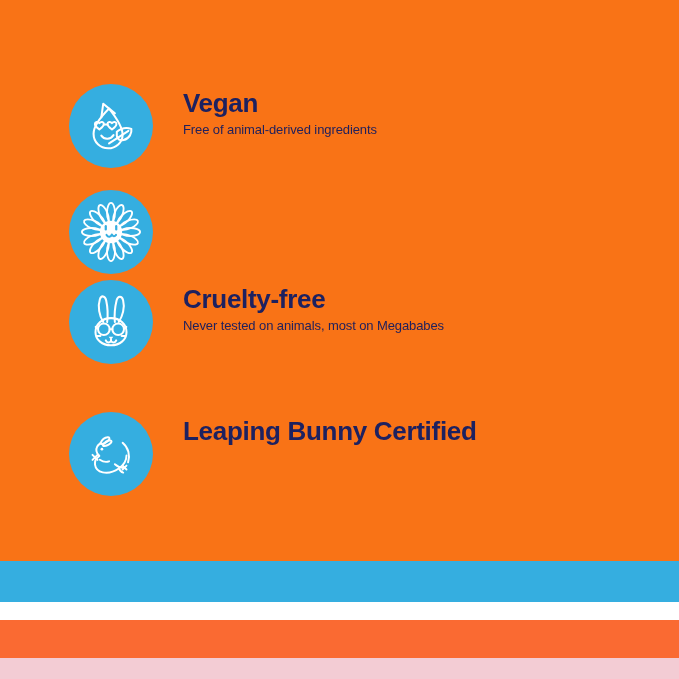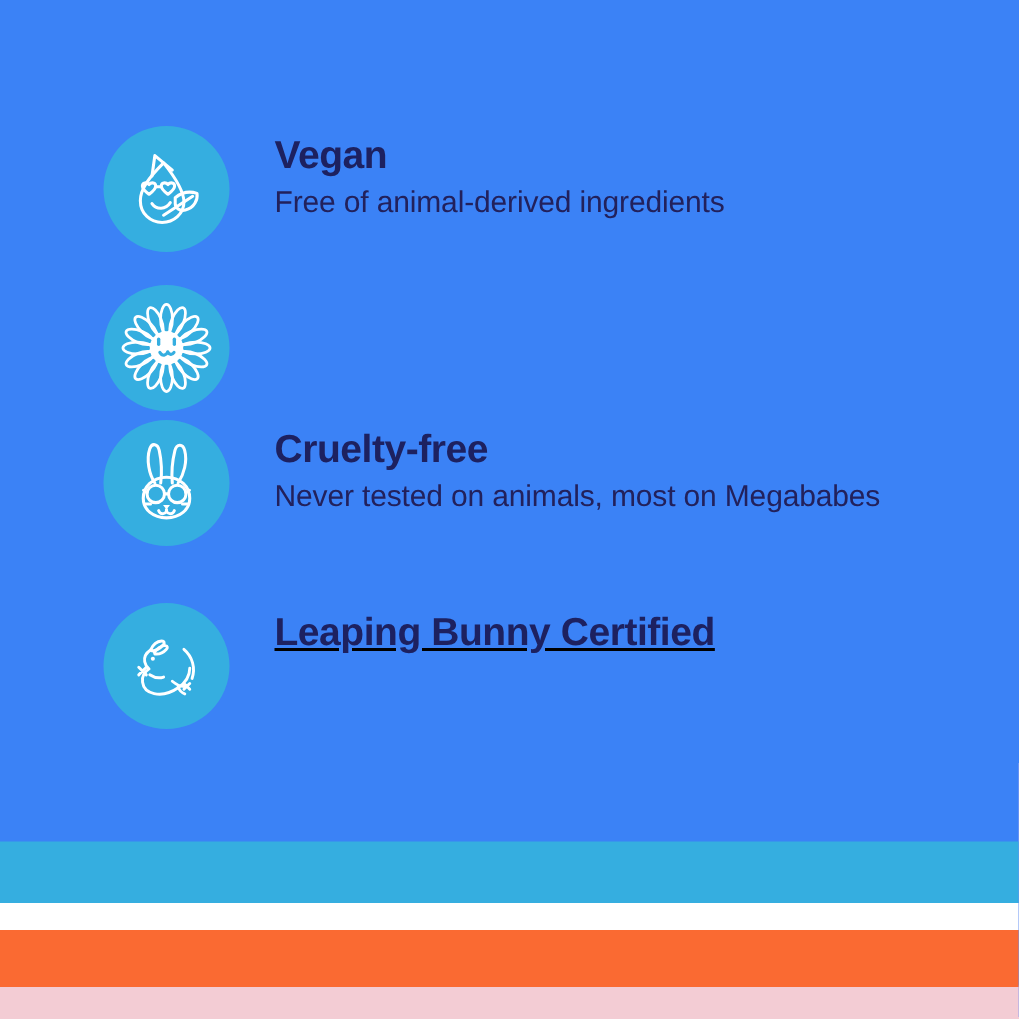--- a/index.html
+++ b/index.html
@@ -10,21 +10,21 @@
     width: 679px;
     height: 679px;
     overflow: hidden;
     font-family: "Liberation Sans", sans-serif;
     background: #f4c4e7;
   }
   #page {
     position: relative;
     width: 679px;
     height: 657px;
-    background: #3b82f6;
+    background: #f97316;
     box-sizing: border-box;
   }
 
   
   #features {
     position: absolute;
     left: 0;
     top: 0;
     width: 679px;
     height: 561px;
@@ -33,21 +33,21 @@
   .feature-row {
     position: absolute;
     left: 69px;
     display: flex;
     align-items: flex-start;
   }
 
   .feature-row[data-index="0"] { top: 84px; }
   .feature-row[data-index="1"] { top: 190px; }
   .feature-row[data-index="2"] { top: 280px; }
-  .feature-row[data-index="3"] { top: 402px; text-decoration: underline; }
+  .feature-row[data-index="3"] { top: 412px; }
 
   .icon-badge {
     width: 84px;
     height: 84px;
     border-radius: 50%;
     background: #35aee0;
     flex: 0 0 84px;
     display: flex;
     align-items: center;
     justify-content: center;
@@ -70,21 +70,21 @@
     font-size: 26px;
     line-height: 1.16;
     letter-spacing: -0.3px;
     margin: 0 0 3px 0;
     white-space: nowrap;
   }
 
   .feature-desc {
     color: #22215c;
     font-weight: 400;
-    font-size: 20px;
+    font-size: 13px;
     line-height: 1.42;
     letter-spacing: -0.1px;
     margin: 0;
     max-width: 455px;
   }
   .feature-row[data-index="3"] .feature-desc { max-width: 470px; }
 
   
   #bands {
     position: absolute;

